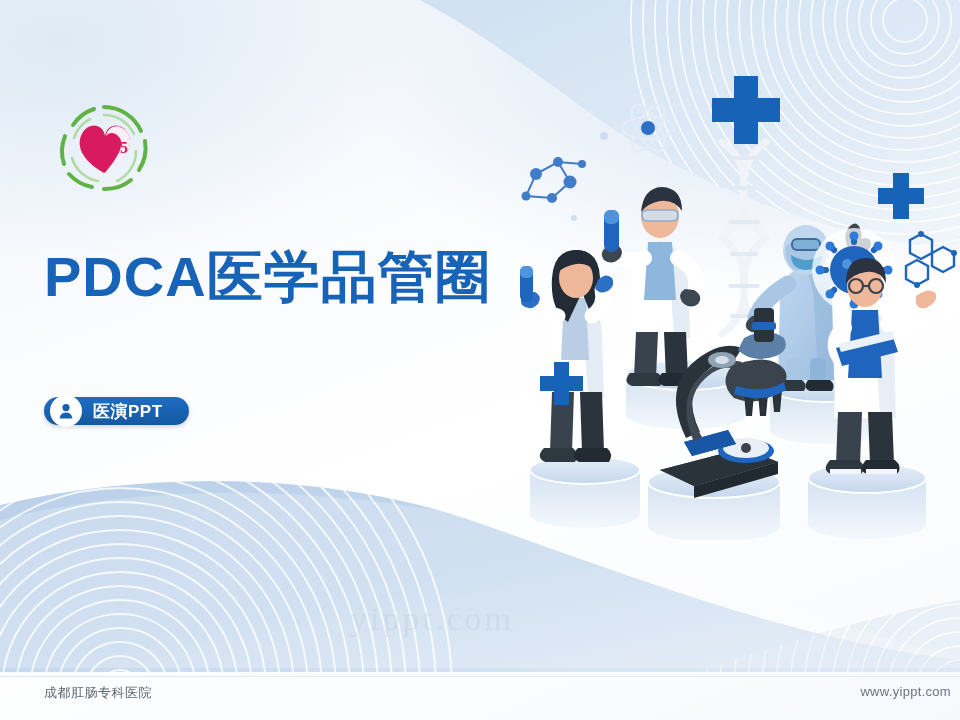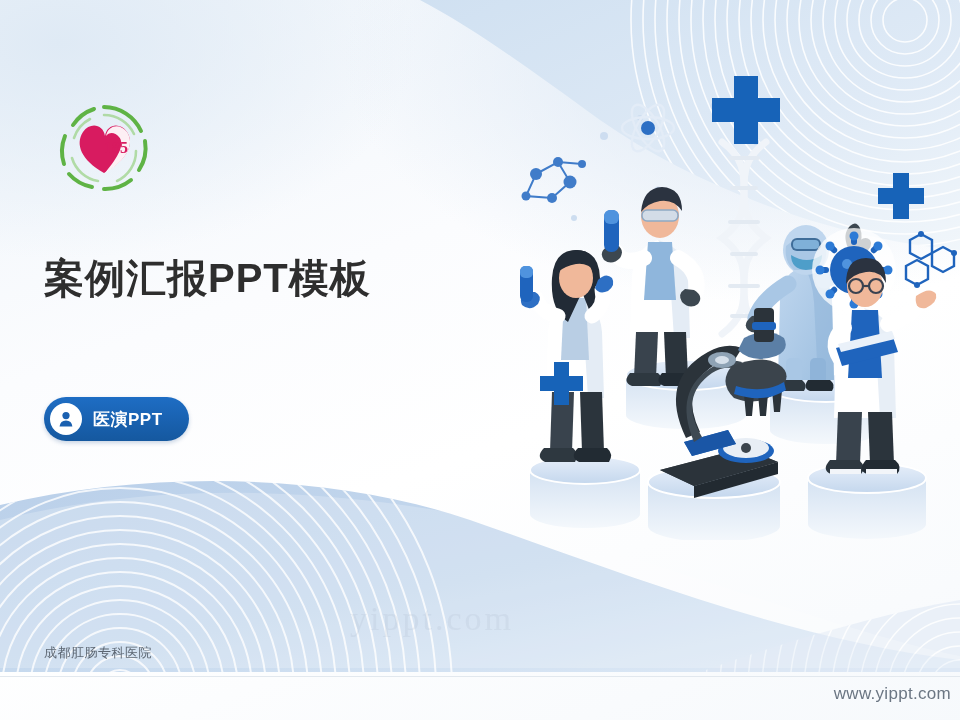--- a/index.html
+++ b/index.html
@@ -31,39 +31,39 @@
   }
   .title-sub{
     font-size:40px;font-weight:bold;color:#2E2E2E;letter-spacing:1px;
     line-height:1.12;white-space:nowrap;margin:8px 0 0 0;
   }
 
   
   .badges{position:absolute;left:44px;top:397px;display:flex;gap:24px;align-items:center;}
   .badge{
     display:flex;align-items:center;gap:11px;
-    height:44px;padding:0 26px 0 6px;border-radius:22px;
+    height:28px;padding:0 26px 0 6px;border-radius:22px;
     background:linear-gradient(180deg,#1E6DC4 0%,#15589F 100%);
     box-shadow:0 2px 4px rgba(20,70,130,.22);
   }
   .badge-ic{
     width:32px;height:32px;border-radius:50%;background:#ffffff;
     display:flex;align-items:center;justify-content:center;flex:0 0 auto;
   }
   .badge-txt{
     color:#ffffff;font-size:17px;font-weight:bold;letter-spacing:.5px;white-space:nowrap;
   }
 
   
   .footer-rule{position:absolute;left:0;top:676px;width:960px;height:1px;background:#e2e8ee;}
   .footer-left{
-    position:absolute;left:44px;top:644px;font-size:13px;color:#5c6672;letter-spacing:.5px;
+    position:absolute;left:44px;top:684px;font-size:13px;color:#5c6672;letter-spacing:.5px;
   }
   .footer-right{
-    position:absolute;right:40px;top:684px;font-size:17px;color:#6b7683;letter-spacing:.3px;
+    position:absolute;right:40px;top:684px;font-size:13px;color:#6b7683;letter-spacing:.3px;
   }
 
   
   .illus{position:absolute;left:508px;top:70px;width:452px;height:470px;}
   .watermark{
     position:absolute;left:350px;top:600px;width:380px;height:46px;
     font-size:34px;color:rgba(160,175,195,.16);letter-spacing:3px;
     font-family:"Liberation Serif",serif;
   }
 </style>
@@ -451,21 +451,21 @@
     <g fill="#1763B8">
       <path d="M212 38 h22 v-22 h24 v22 h22 v24 h-22 v22 h-24 v-22 h-22 z" transform="translate(-8,-10)"></path>
       <path d="M370 118 h15 v-15 h16 v15 h15 v16 h-15 v15 h-16 v-15 h-15 z"></path>
       <path d="M32 306 h14 v-14 h15 v14 h14 v15 h-14 v14 h-15 v-14 h-14 z"></path>
     </g>
   </svg>
 
   <div class="watermark">yippt.com</div>
 
   <div class="title-wrap">
-    <div class="title-sub">案例汇报PPT模板</div>
+    <div class="title-main">PDCA医学品管圈</div>
   </div>
 
   <div class="badges">
 
     <div class="badge">
       <span class="badge-ic">
         <svg width="20" height="20" viewBox="0 0 20 20">
           <circle cx="10" cy="6.6" r="3.6" fill="#1A60B0"></circle>
           <path d="M3.6 17.4 q0.6 -6 6.4 -6 q5.8 0 6.4 6 z" fill="#1A60B0"></path>
         </svg>

